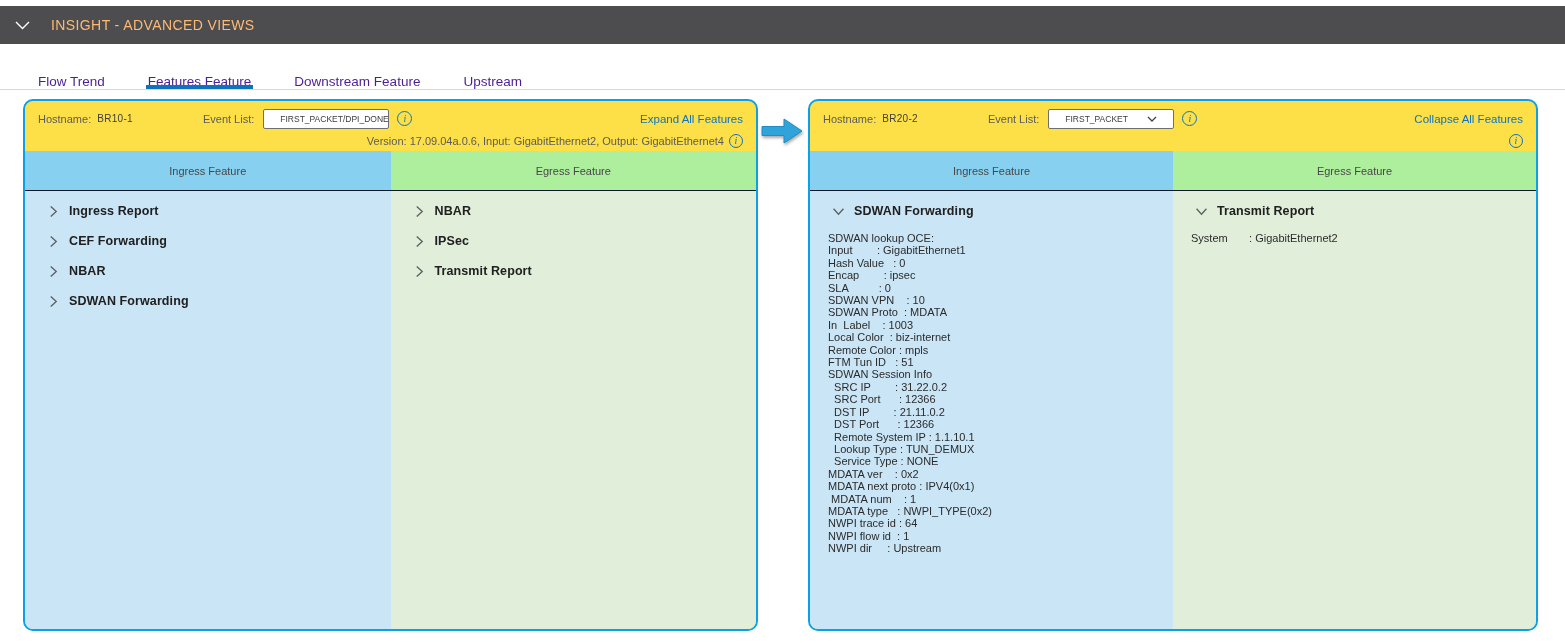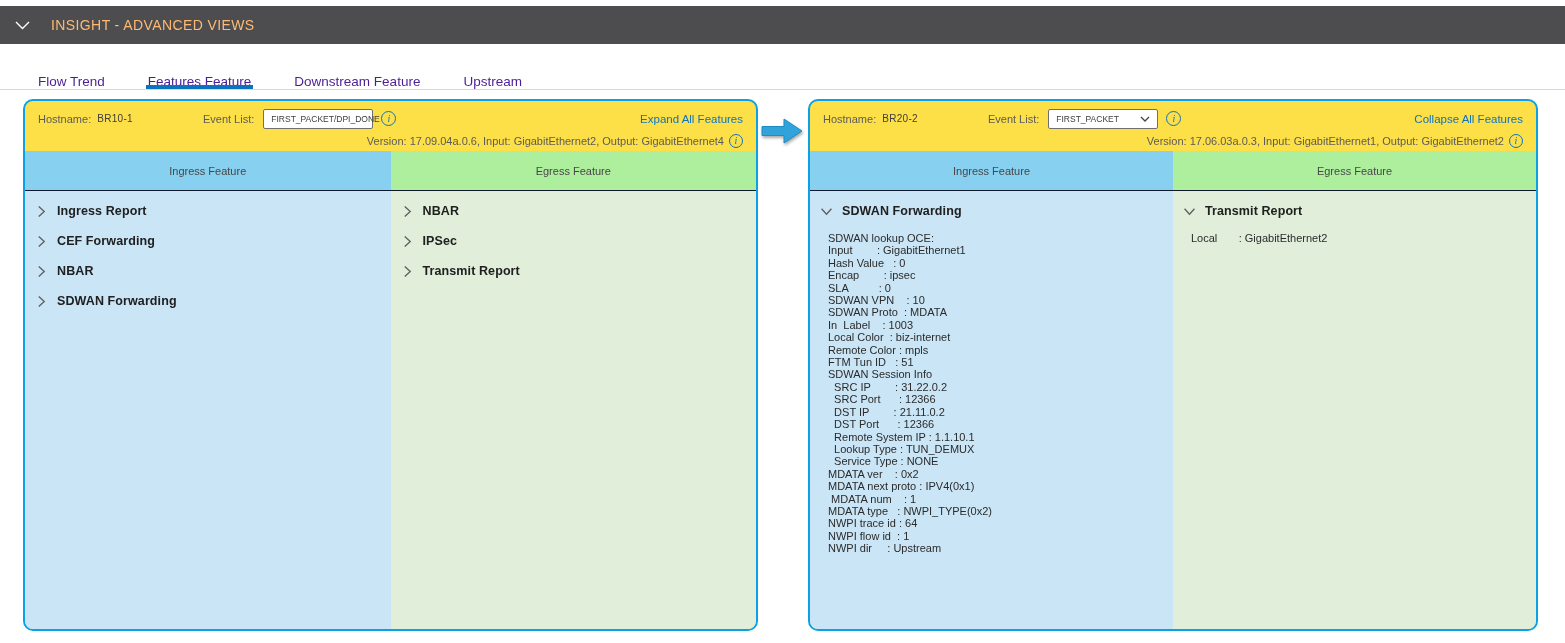--- a/index.html
+++ b/index.html
@@ -45,23 +45,23 @@
   }
   #panel-left  { left:23px;  width:735px; }
   #panel-right { left:808px; width:730px; }
 
   .panel-head { flex:0 0 48px; padding:5px 13px 0 13px; }
   .head-row1 { display:flex; align-items:center; height:25px; }
   .lbl { font-size:11px; color:#5b5b5b; flex:0 0 auto; }
   .hostname { font-size:10px; color:#3d3d3d; margin-left:6px; margin-right:34px; letter-spacing:.3px; }
   .ev-label { margin-right:9px;margin-left:36px; }
   .selectbox {
-    width:110px; height:20px; border:1px solid #6f6f6f; border-radius:2px;
+    width:126px; height:20px; border:1px solid #6f6f6f; border-radius:2px;
     display:flex; align-items:center; justify-content:space-between;
-    padding:0 7px; cursor:pointer; background:#ffffff; flex:0 0 auto;
+    padding:0 16px; cursor:pointer; background:#ffffff; flex:0 0 auto;
   }
   .selectbox .select-value { font-size:8.5px; color:#3c3c3c; white-space:nowrap; }
   .info-icon {
     width:15px; height:15px; border-radius:50%;
     border:1px solid #0d73bf; color:#0d73bf;
     display:flex; align-items:center; justify-content:center;
     font-family:"Liberation Serif", serif; font-style:italic;
     font-size:10px; line-height:1; margin-left:8px; cursor:pointer; flex:0 0 auto;
   }
   .head-spacer { flex:1 1 auto; }
@@ -76,21 +76,21 @@
   }
   .col-h.ingress { background:#87d0f0; }
   .col-h.egress  { background:#aeef9e; }
 
   .cols-body { flex:1 1 auto; display:flex; }
   .col-b { width:50%; padding-top:5px; overflow:hidden; }
   .col-b.ingress { background:#cae5f6; }
   .col-b.egress  { background:#e0eeda; }
 
   .feature-row {
-    display:flex; align-items:center; padding:8px 12px; cursor:pointer;
+    display:flex; align-items:center; padding:8px 24px; cursor:pointer;
   }
   .feature-row .chev { flex:0 0 auto; margin-right:11px; }
   .feature-row .chev.down { transform:rotate(90deg); }
   .feature-label { font-size:12.5px; font-weight:600; color:#202020; letter-spacing:.1px; }
 
   .feature-detail {
     margin:6px 0 10px 18px;
     font-family:Liberation Sans, sans-serif;
     font-size:11px; line-height:12.4px; color:#2b2b2b;
     white-space:pre;
@@ -216,21 +216,20 @@
         <span class="select-value">FIRST_PACKET</span>
         <svg width="10" height="6" viewBox="0 0 10 6">
           <path d="M1 1 L5 5 L9 1" fill="none" stroke="#444444" stroke-width="1.3"></path>
         </svg>
       </div>
       <span class="info-icon">i</span>
       <span class="head-spacer"></span>
       <a class="action-link">Collapse All Features</a>
     </div>
     <div class="head-row2">
-      <span>Version: 17.06.03a.0.3, Input: GigabitEthernet1, Output: GigabitEthernet2</span>
       <span class="info-icon">i</span>
     </div>
   </div>
   <div class="cols-header">
     <div class="col-h ingress">Ingress Feature</div>
     <div class="col-h egress">Egress Feature</div>
   </div>
   <div class="cols-body">
     <div class="col-b ingress">
       <div class="feature-row">
@@ -266,16 +265,16 @@
 NWPI flow id  : 1
 NWPI dir     : Upstream</pre>
     </div>
     <div class="col-b egress">
       <div class="feature-row">
         <svg class="chev down" width="9" height="11" viewBox="0 0 8 10">
             <path d="M1.5 0.5 L6.5 5 L1.5 9.5" fill="none" stroke="#5f5f5f" stroke-width="1.2"></path>
           </svg>
         <span class="feature-label">Transmit Report</span>
       </div>
-      <pre class="feature-detail">Local       : GigabitEthernet2</pre>
+      <pre class="feature-detail">System       : GigabitEthernet2</pre>
     </div>
   </div>
 </div>
 
 </body></html>

